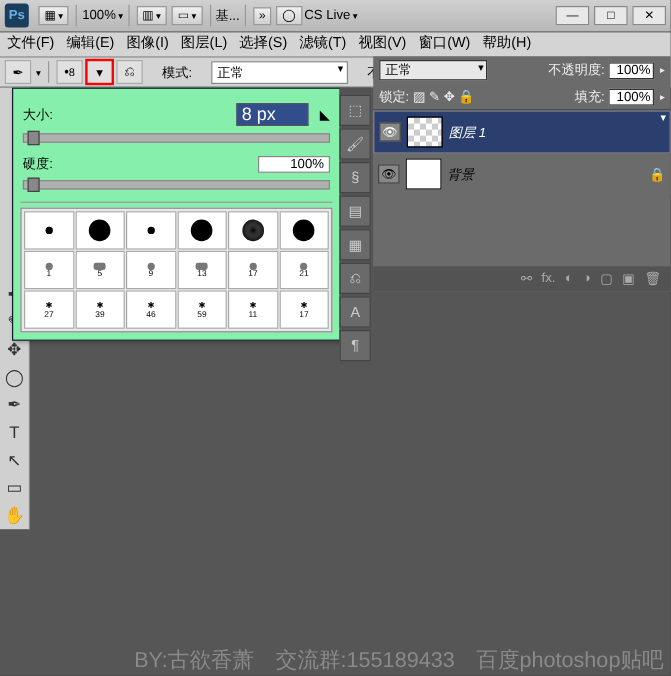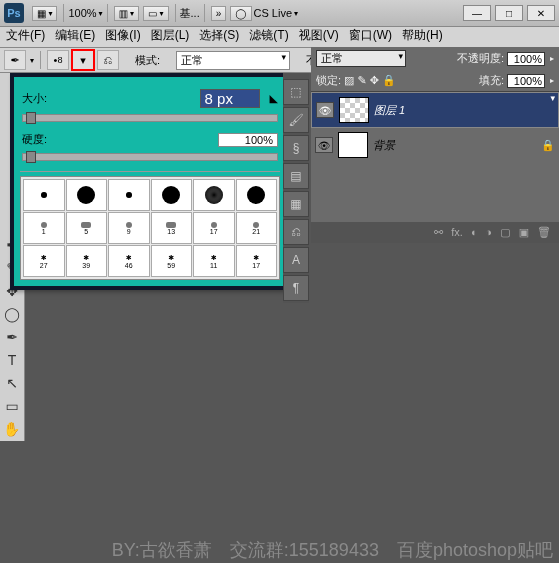--- a/index.html
+++ b/index.html
@@ -15,21 +15,21 @@
 .optbar{background:#d4d4d4;height:24px;display:flex;align-items:center;padding:0 4px;border-bottom:1px solid #888;gap:2px}
 .optbar .ico{width:20px;height:18px;border:1px solid #aaa;background:#e0e0e0;display:inline-flex;align-items:center;justify-content:center}
 .optbar .hl{border:2px solid red}
 .sel{background:#fff;border:1px solid #888;padding:1px 18px 1px 4px;position:relative;font-size:11px}
 .sel::after{content:"▾";position:absolute;right:3px;top:0;font-size:9px}
 .numbox{background:#fff;border:1px solid #888;padding:0 2px;width:34px;text-align:right;font-size:11px}
 .lbl{font-size:11px;margin:0 14px}
 .workspace{position:relative;height:493px;background:#565656}
 .lefttools{position:absolute;left:0;top:0;width:24px;background:#d0d0d0;border-right:1px solid #888;padding-top:160px}
 .lefttools div{width:22px;height:22px;display:flex;align-items:center;justify-content:center;font-size:14px;color:#333;margin:1px}
-.brushpanel{position:absolute;left:10px;top:0;width:260px;background:#14b8a6;border:4px solid #0f172a;padding:6px;box-shadow:2px 2px 4px rgba(0,0,0,.3)}
+.brushpanel{position:absolute;left:10px;top:0;width:260px;background:#86efac;border:1px solid #0f172a;padding:6px;box-shadow:2px 2px 4px rgba(0,0,0,.3)}
 .brushrow{display:flex;align-items:center;margin:6px 2px}
 .valbox{background:#314d8c;color:#fff;border:1px solid #555;padding:0 4px;width:50px;text-align:left;font-size:15px}
 .valbox2{background:#fff;border:1px solid #888;padding:0 4px;width:50px;text-align:right;font-size:11px}
 .slider{height:6px;background:#b0b0b0;border:1px solid #888;margin:2px 2px 10px;position:relative}
 .slider::before{content:"";position:absolute;left:3px;top:-3px;width:8px;height:10px;background:#888;border:1px solid #444}
 .hr{border-top:1px solid #999;margin:4px 0}
 .swatchgrid{border:1px solid #888;background:#e8e8e8;padding:2px;display:grid;grid-template-columns:repeat(6,1fr);gap:1px;max-height:140px;overflow:hidden}
 .sw{background:#fff;border:1px solid #aaa;height:30px;display:flex;flex-direction:column;align-items:center;justify-content:center;font-size:7px;position:relative}
 .sw .dot{width:18px;height:18px;border-radius:50%;background:#000}
 .sw .soft{box-shadow:0 0 6px 3px #000 inset;background:radial-gradient(#000,transparent)}

